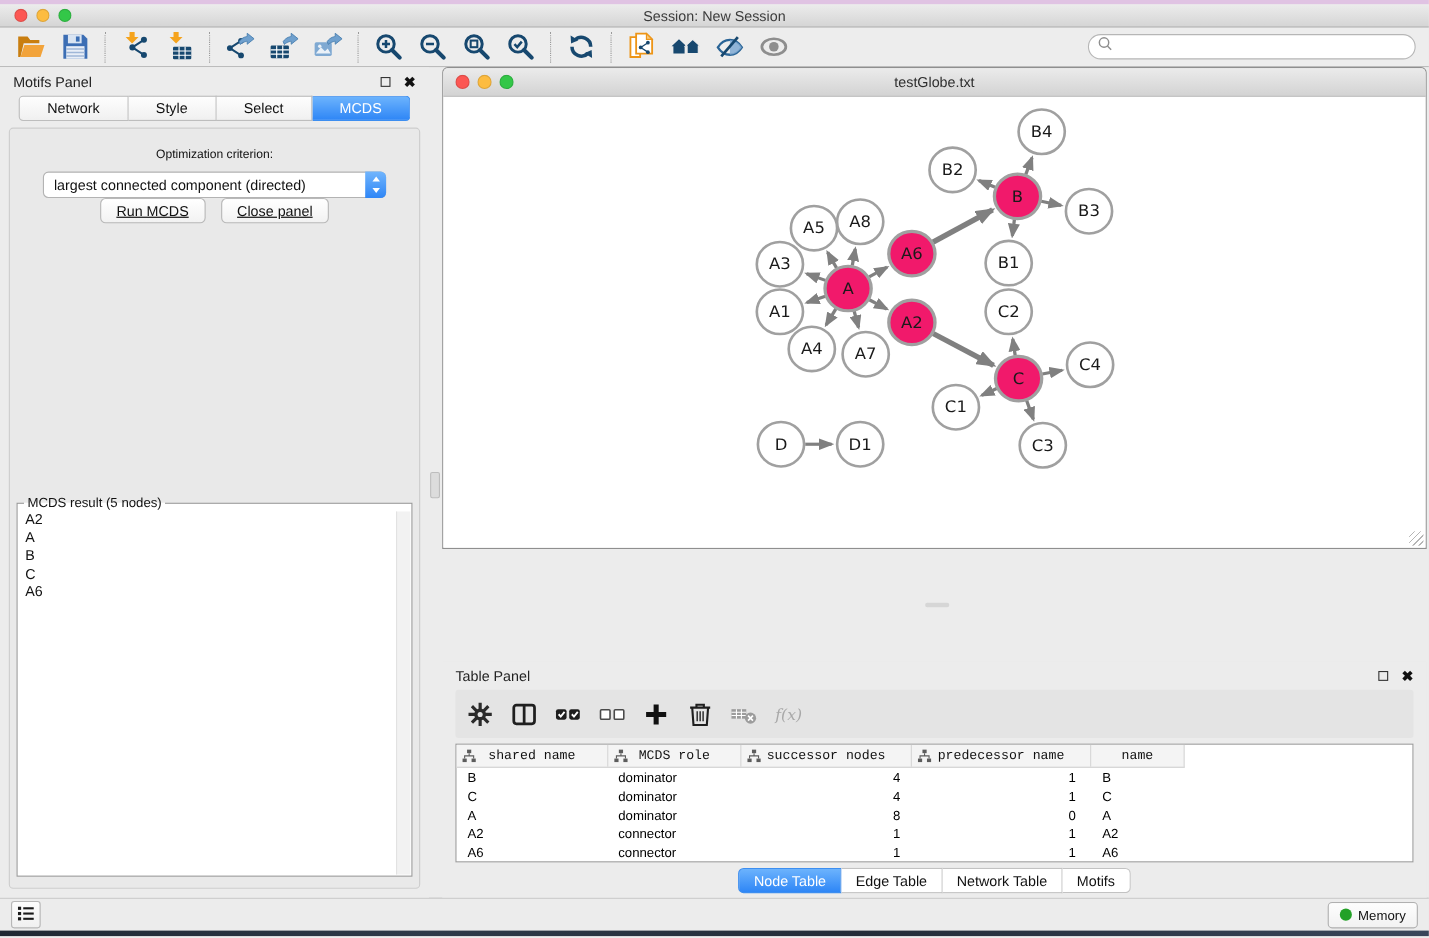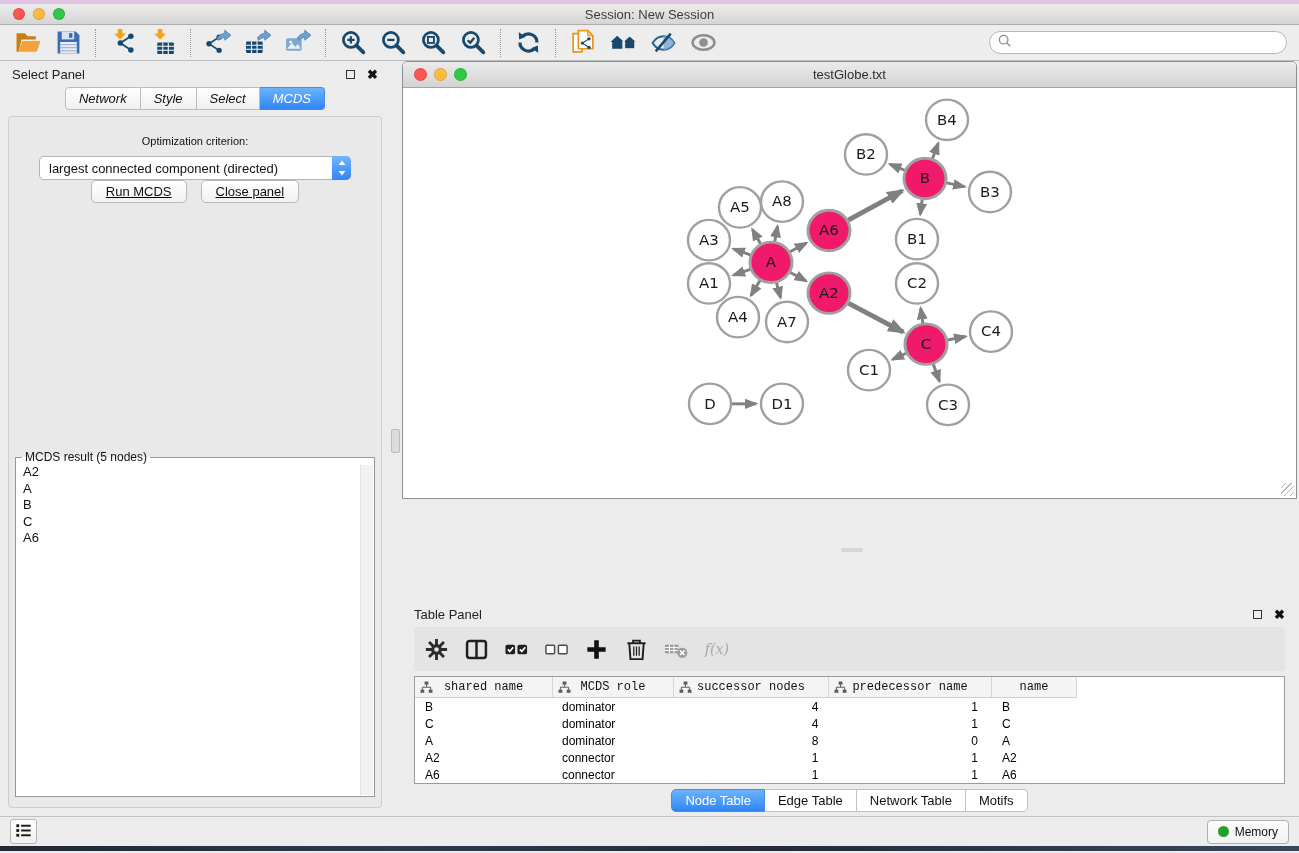--- a/index.html
+++ b/index.html
@@ -20,21 +20,21 @@
   .search svg{width:16px;height:16px;}
   .search input{border:none;outline:none;flex:1;font-size:13px;background:transparent;font-family:inherit;}
   .main{display:flex;height:755px;}
   
   .cp{width:390px;background:#ececec;display:flex;flex-direction:column;}
   .panel-head{height:26px;display:flex;align-items:center;padding:0 12px;font-size:13px;color:#222;}
   .head-icons{margin-left:auto;display:flex;gap:12px;align-items:center;}
   .float-ic{width:9px;height:9px;border:1.5px solid #333;display:block;}
   .close-ic{font-size:13px;font-weight:bold;color:#111;line-height:1;}
   .cp-tabs{display:flex;justify-content:center;}
-  .cp-tab{font-size:13px;padding:3px 13px;background:linear-gradient(#fefefe,#f0f0f0);border:1px solid #bdbdbd;border-left:none;color:#111;font-style:italic;}
+  .cp-tab{font-size:13px;padding:3px 25px;background:linear-gradient(#fefefe,#f0f0f0);border:1px solid #bdbdbd;border-left:none;color:#111;}
   .cp-tab:first-child{border-left:1px solid #bdbdbd;border-radius:4px 0 0 4px;}
   .cp-tab:last-child{border-radius:0 4px 4px 0;}
   .cp-tab.active{background:linear-gradient(#6cb3fd,#2e86f6);color:#fff;border-color:#3d8ef0;}
   .cp-body{flex:1;margin:6px 8px 8px;border:1px solid #cdcdcd;border-radius:4px;background:#e9e9e9;position:relative;display:flex;flex-direction:column;align-items:center;}
   .opt-label{margin-top:18px;font-size:11px;color:#111;}
   .select{margin-top:9px;width:312px;height:24px;background:#fff;border:1px solid #b3b3b3;border-radius:5px;display:flex;align-items:center;font-size:13px;}
   .select .val{padding-left:9px;flex:1;color:#111;white-space:nowrap;}
   .stepper{width:19px;height:24px;margin-right:-1px;background:linear-gradient(#71b5fd,#2f86f6);border-radius:0 5px 5px 0;display:flex;align-items:center;justify-content:center;}
   .btn-row{margin-top:0;display:flex;gap:14px;text-decoration:underline;}
   .mac-btn{font-size:13px;padding:3px 14px;background:linear-gradient(#fff,#f2f2f2);border:1px solid #b9b9b9;border-radius:5px;color:#111;font-family:inherit;}
@@ -258,21 +258,21 @@
           <line x1="11" y1="11" x2="14.8" y2="14.8" stroke="#8E8E8E" stroke-width="1.5"></line>
         </svg></span>
     <input value="" style="">
   </div>
 </div>
 
 <div class="main">
 
   <div class="cp">
     <div class="panel-head">
-      <span>Select Panel</span>
+      <span>Motifs Panel</span>
       <span class="head-icons">
         <i class="float-ic"></i>
         <span class="close-ic">✖</span>
       </span>
     </div>
     <div class="cp-tabs">
         <div class="cp-tab">Network</div>
         <div class="cp-tab">Style</div>
         <div class="cp-tab">Select</div>
         <div class="cp-tab active">MCDS</div>

